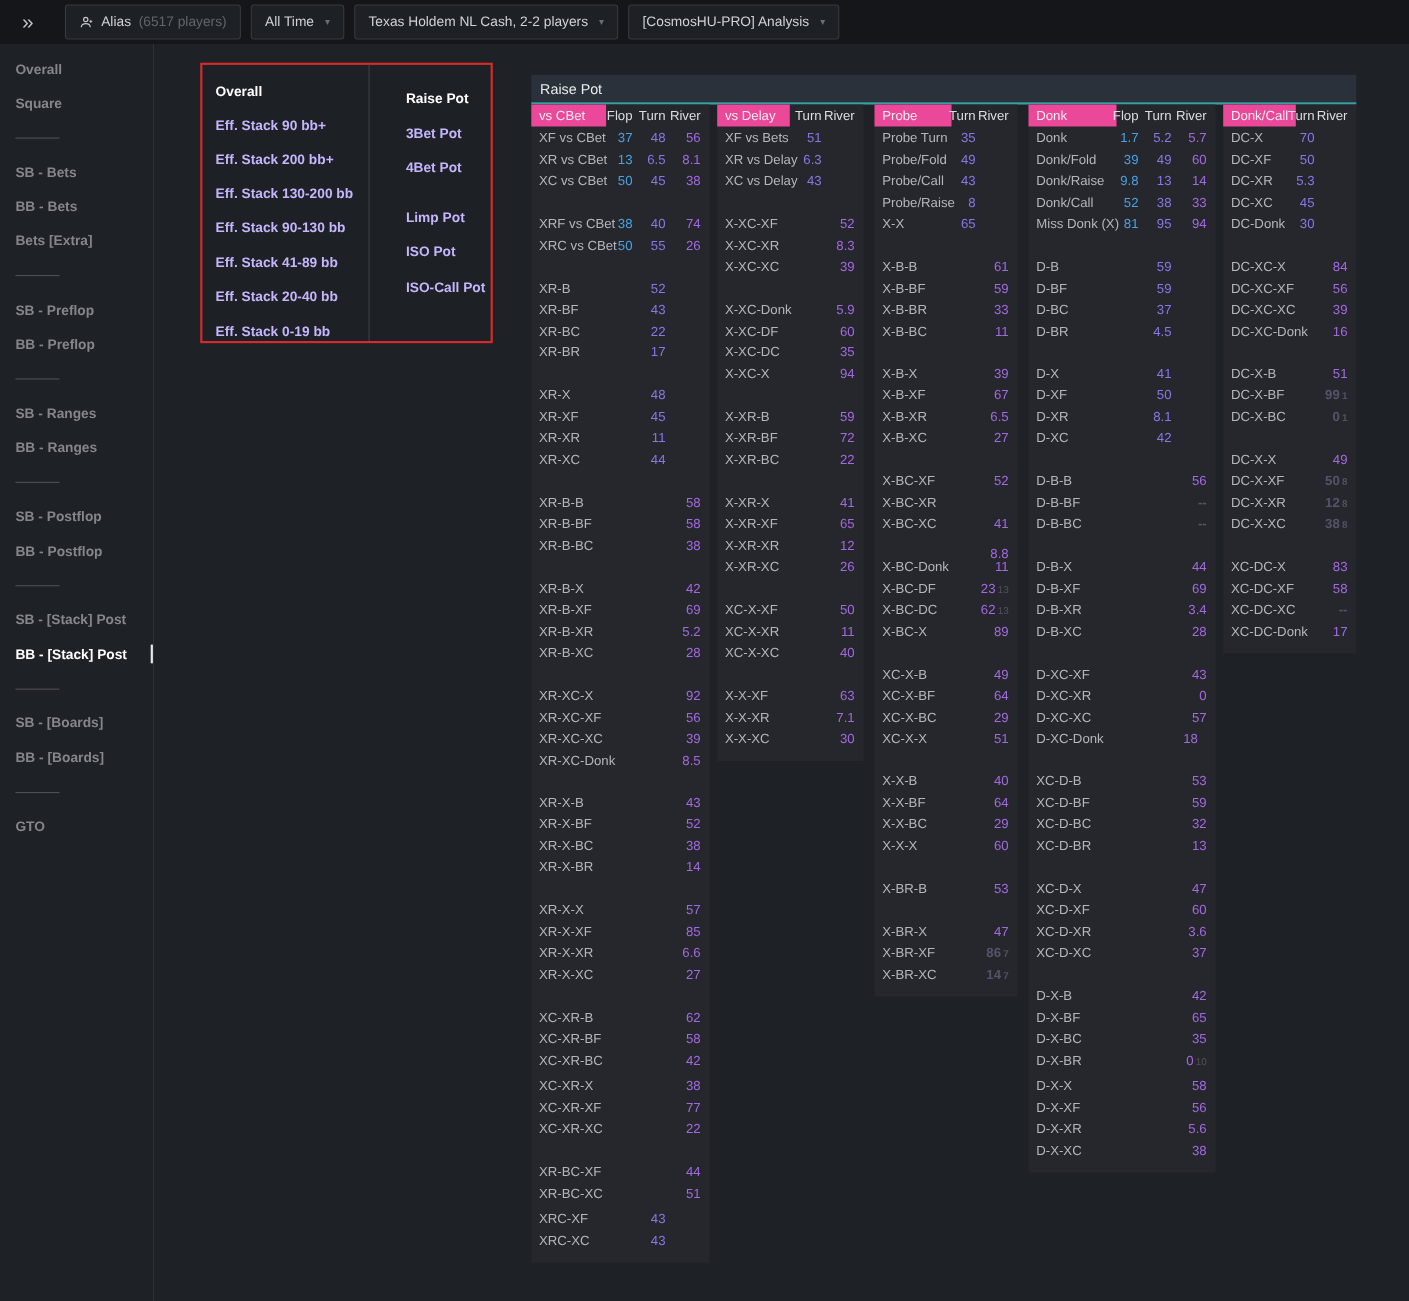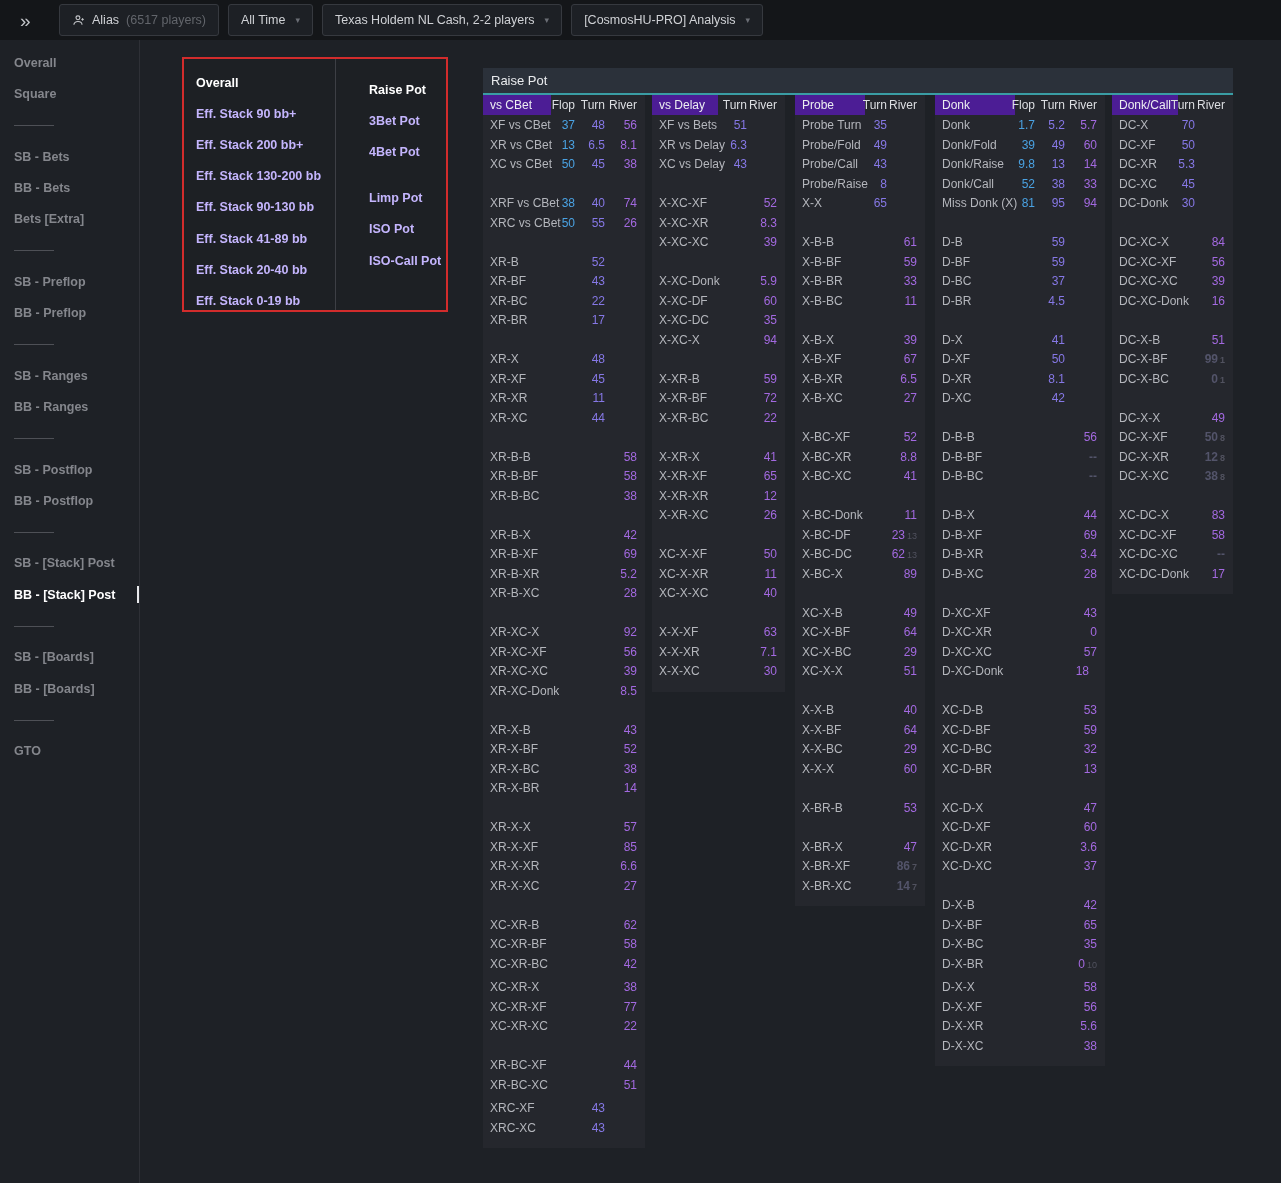--- a/index.html
+++ b/index.html
@@ -52,21 +52,21 @@
   #title-bar{height:25px;background:#2b313a;border-bottom:2px solid #3a9da4;
     display:flex;align-items:center;padding-left:8px;color:#e9ebee;font-size:13px;}
   #groups{position:relative;}
   .col-group{position:absolute;top:0;background:#25272d;padding-bottom:10px;}
   .col-group:nth-child(1){left:0;width:162px;}
   .col-group:nth-child(2){left:169px;width:133px;}
   .col-group:nth-child(3){left:312px;width:130px;}
   .col-group:nth-child(4){left:452px;width:170px;}
   .col-group:nth-child(5){left:629px;width:121px;}
   .ghead{position:relative;height:21px;}
-  .gcell{position:absolute;left:0;top:0;height:20px;background:#4c1d95;
+  .gcell{position:absolute;left:0;top:0;height:20px;background:#ec4899;
     display:flex;align-items:center;padding-left:7px;color:#eceef1;font-size:12px;box-sizing:border-box;}
   .col-group:nth-child(1) .gcell{width:68px;}
   .col-group:nth-child(2) .gcell{width:66px;}
   .col-group:nth-child(3) .gcell{width:70px;}
   .col-group:nth-child(4) .gcell{width:80px;}
   .col-group:nth-child(5) .gcell{width:66px;}
   .hcol{position:absolute;top:0;line-height:21px;color:#dcdee2;font-size:12px;}
   .row{position:relative;height:19.5px;cursor:pointer;}
   .rlabel{position:absolute;left:7px;top:0;line-height:19.5px;color:#b4b6bc;font-size:12px;white-space:nowrap;}
   .val{position:absolute;top:0;line-height:19.5px;font-size:12px;white-space:nowrap;text-align:right;}
@@ -590,21 +590,21 @@
           <span class="rlabel">X-B-XC</span>
           <span class="val c-river" style="right: 8px;">27</span>
         </div>
         <div class="rgap" style="height: 19.5px;"></div>
         <div class="row">
           <span class="rlabel">X-BC-XF</span>
           <span class="val c-river" style="right: 8px;">52</span>
         </div>
         <div class="row">
           <span class="rlabel">X-BC-XR</span>
-          <span class="val c-river" style="right: 8px;">8.8</span>
+          <span class="val c-river" style="right: 8px; margin-top: 46px;">8.8</span>
         </div>
         <div class="row">
           <span class="rlabel">X-BC-XC</span>
           <span class="val c-river" style="right: 8px;">41</span>
         </div>
         <div class="rgap" style="height: 19.5px;"></div>
         <div class="row">
           <span class="rlabel">X-BC-Donk</span>
           <span class="val c-river" style="right: 8px;">11</span>
         </div>

